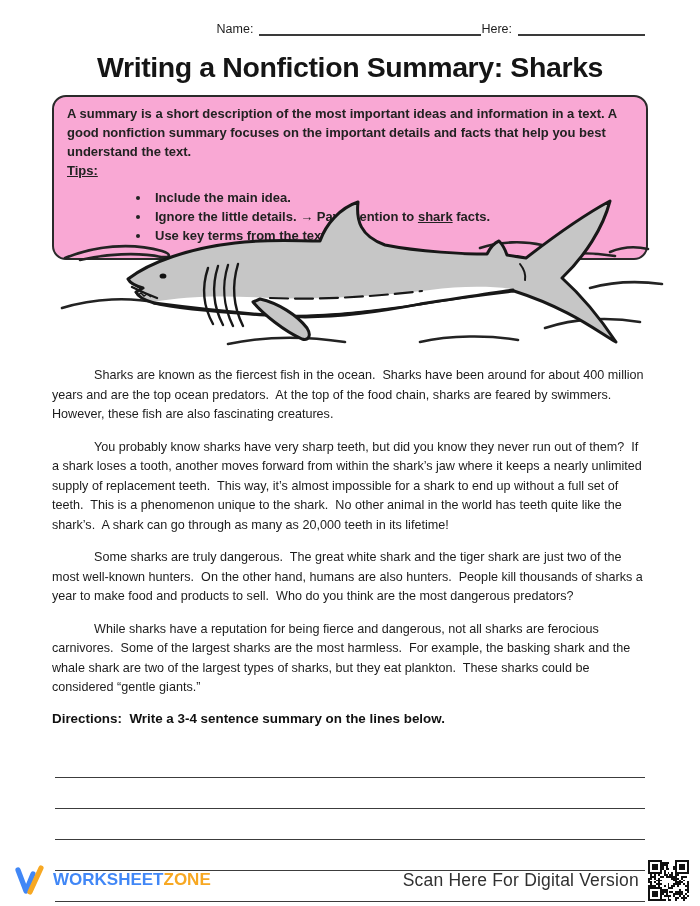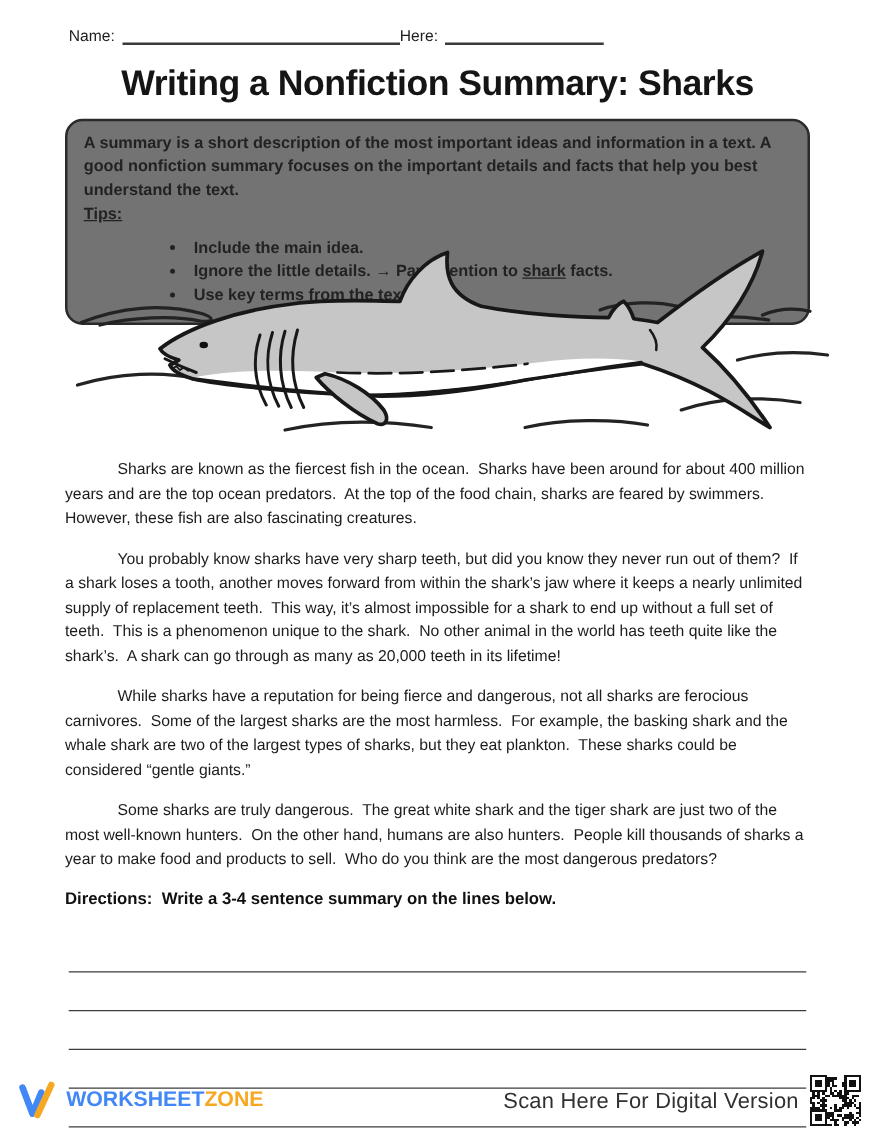--- a/index.html
+++ b/index.html
@@ -10,35 +10,35 @@
   }
   *{box-sizing:border-box;}
   html,body{margin:0;padding:0;}
   body{
     width:700px;height:906px;position:relative;background:#ffffff;
     font-family:"Liberation Sans", sans-serif;color:var(--ink);
     overflow:hidden;
   }
   
   .header-row{
-    display:flex;justify-content:flex-start;align-items:flex-end;
+    display:flex;justify-content:flex-end;align-items:flex-end;
     padding:22px 55px 0 55px;font-size:12.5px;
   }
   .field{display:flex;align-items:flex-end;gap:6px;}
   .blank-line{display:inline-block;border-bottom:2px solid #3a3a3a;height:14px;}
   .name-line{width:222px;}
   .date-line{width:127px;}
   
   .page-title{
     text-align:center;font-size:28.5px;font-weight:bold;margin:15px 0 0 0;
     letter-spacing:-0.4px;color:#151515;
   }
   
   .info-box{
-    position:relative;z-index:1;background:#737373;
+    position:relative;z-index:1;background:#f9a8d4;
     margin:11px 52px 0 52px;border:2.5px solid #2a2a2a;border-radius:14px;
     padding:7px 13px 5px 13px;
     font-size:13px;font-weight:bold;line-height:19px;color:#222;
   }
   .tips-label{text-decoration:underline;}
   .info-box ul{margin:8px;padding:0 0 0 76px;list-style:disc;}
   .info-box li{padding-left:4px;}
   .u{text-decoration:underline;}
   
   .shark-zone{height:106px;}
@@ -152,22 +152,22 @@
 
   <path d="M 82,91 C 90,95 99,99 107,102" stroke="#181818" stroke-width="2.4" stroke-linecap="round" fill="none"></path>
   <path d="M 85,96 l 3,3 l 3,-2 l 3,3 l 3,-2 l 4,3" stroke="#181818" stroke-width="1.4" fill="none"></path>
 
   <path d="M 470,68 C 474,73 476,78 475,84" stroke="#181818" stroke-width="2" stroke-linecap="round" fill="none"></path>
 </svg>
 
 <div class="article">
   <p>Sharks are known as the fiercest fish in the ocean.  Sharks have been around for about 400 million years and are the top ocean predators.  At the top of the food chain, sharks are feared by swimmers.  However, these fish are also fascinating creatures.</p>
   <p>You probably know sharks have very sharp teeth, but did you know they never run out of them?  If a shark loses a tooth, another moves forward from within the shark’s jaw where it keeps a nearly unlimited supply of replacement teeth.  This way, it’s almost impossible for a shark to end up without a full set of teeth.  This is a phenomenon unique to the shark.  No other animal in the world has teeth quite like the shark’s.  A shark can go through as many as 20,000 teeth in its lifetime!</p>
+  <p>Some sharks are truly dangerous.  The great white shark and the tiger shark are just two of the most well-known hunters.  On the other hand, humans are also hunters.  People kill thousands of sharks a year to make food and products to sell.  Who do you think are the most dangerous predators?</p>
   <p>While sharks have a reputation for being fierce and dangerous, not all sharks are ferocious carnivores.  Some of the largest sharks are the most harmless.  For example, the basking shark and the whale shark are two of the largest types of sharks, but they eat plankton.  These sharks could be considered “gentle giants.”</p>
-  <p>Some sharks are truly dangerous.  The great white shark and the tiger shark are just two of the most well-known hunters.  On the other hand, humans are also hunters.  People kill thousands of sharks a year to make food and products to sell.  Who do you think are the most dangerous predators?</p>
 </div>
 
 <div class="directions">Directions:  Write a 3-4 sentence summary on the lines below.</div>
 
 <div class="answer-lines">
     <div class="answer-line"></div>
     <div class="answer-line"></div>
     <div class="answer-line"></div>
     <div class="answer-line"></div>
     <div class="answer-line"></div>

